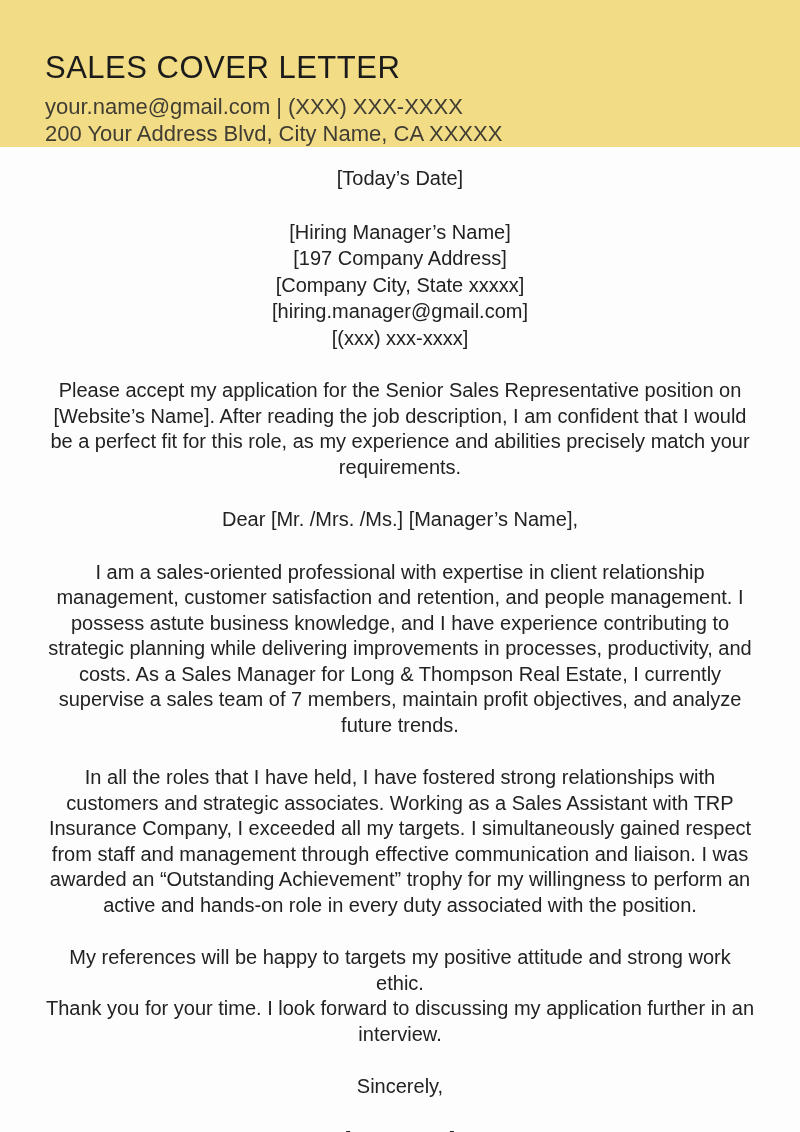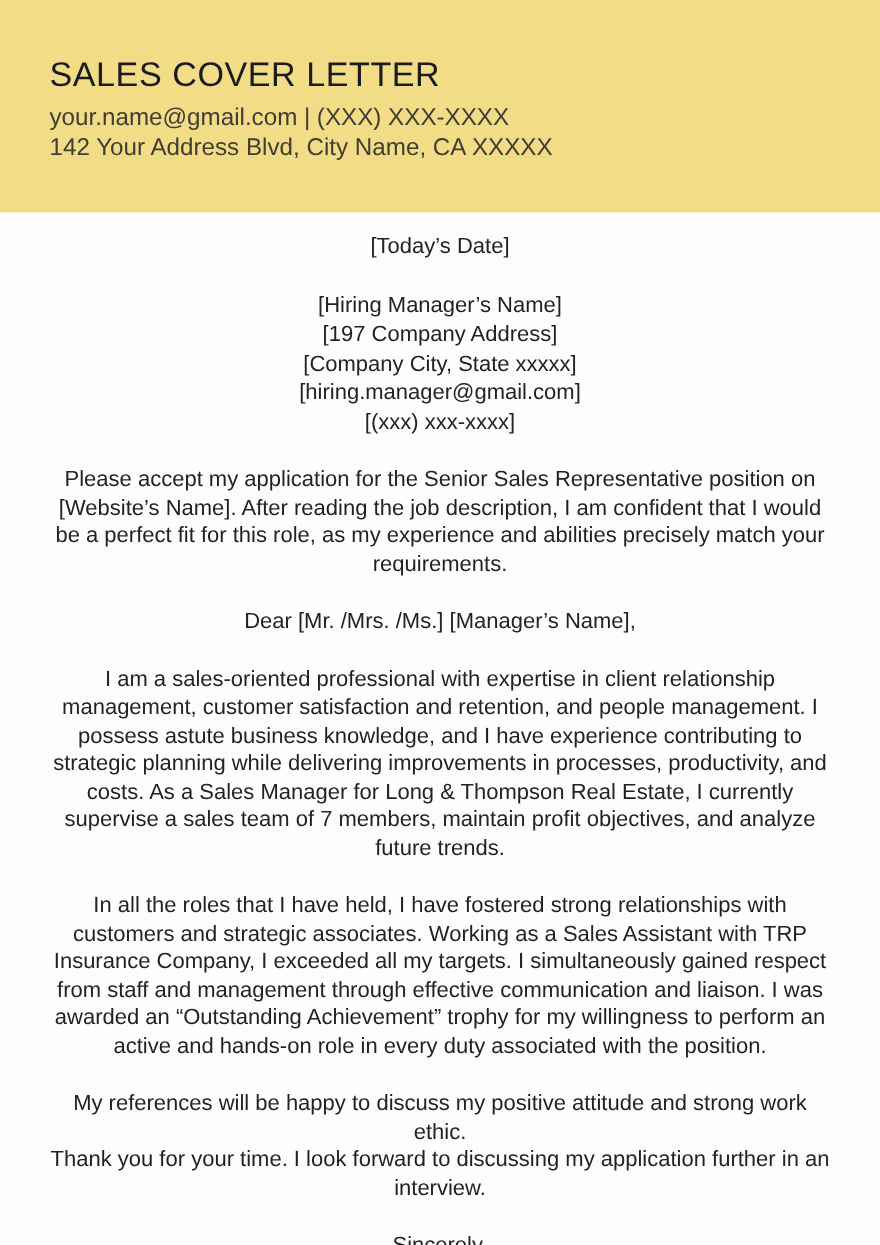--- a/index.html
+++ b/index.html
@@ -12,21 +12,21 @@
     color: #222222;
     -webkit-font-smoothing: antialiased;
   }
   .page {
     width: 800px;
     height: 1132px;
     overflow: hidden;
     background: #fdfdfd;
   }
   .band {
-    height: 193px;
+    height: 147px;
     background: #f2dc85;
     padding: 49px 45px 0 45px;
   }
   .title {
     margin: 0;
     font-size: 31px;
     line-height: 37px;
     font-weight: 400;
     letter-spacing: 0.5px;
     color: #1b1b1b;
@@ -57,21 +57,21 @@
 </head>
 <body>
 
 <div class="page">
 
   <div class="band">
     <h1 class="title">SALES COVER LETTER</h1>
     <p class="band-contact">
       <span>your.name@gmail.com</span><span class="sep">|</span><span>(XXX) XXX-XXXX</span>
       <br>
-      <span>142 Your Address Blvd, City Name, CA XXXXX</span>
+      <span>200 Your Address Blvd, City Name, CA XXXXX</span>
     </p>
   </div>
 
   <div class="letter">
 
     <p>[Today’s Date]</p>
 
     <div class="recipient-block">
       <div>[Hiring Manager’s Name]</div>
       <div>[197 Company Address]</div>
@@ -82,21 +82,21 @@
 
     <p>Please accept my application for the Senior Sales Representative position on [Website’s Name]. After reading the job description, I am confident that I would be a perfect fit for this role, as my experience and abilities precisely match your requirements.</p>
 
     <p>Dear [Mr. /Mrs. /Ms.] [Manager’s Name],</p>
 
     <p>I am a sales-oriented professional with expertise in client relationship management, customer satisfaction and retention, and people management. I possess astute business knowledge, and I have experience contributing to strategic planning while delivering improvements in processes, productivity, and costs. As a Sales Manager for Long &amp; Thompson Real Estate, I currently supervise a sales team of 7 members, maintain profit objectives, and analyze future trends.</p>
 
     <p>In all the roles that I have held, I have fostered strong relationships with customers and strategic associates. Working as a Sales Assistant with TRP Insurance Company, I exceeded all my targets. I simultaneously gained respect from staff and management through effective communication and liaison. I was awarded an “Outstanding Achievement” trophy for my willingness to perform an active and hands-on role in every duty associated with the position.</p>
 
     <div class="closing">
-      <div>My references will be happy to discuss my positive attitude and strong work ethic.</div>
+      <div>My references will be happy to targets my positive attitude and strong work ethic.</div>
       <div>Thank you for your time. I look forward to discussing my application further in an interview.</div>
     </div>
 
     <p>Sincerely,</p>
 
     <p>[Your Name]</p>
 
   </div>
 
 </div>

